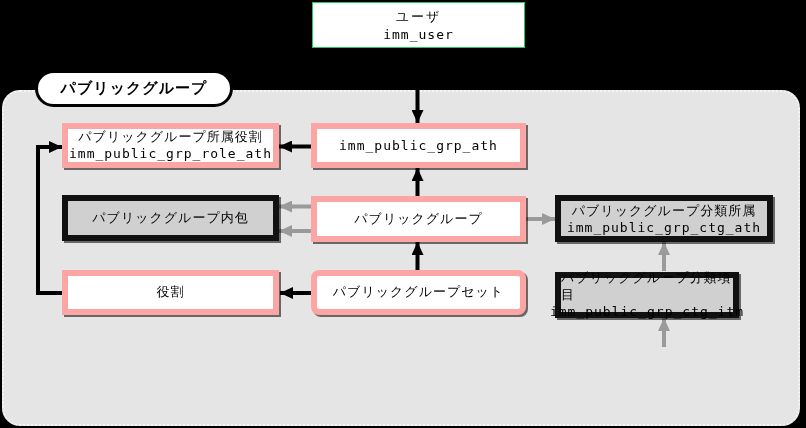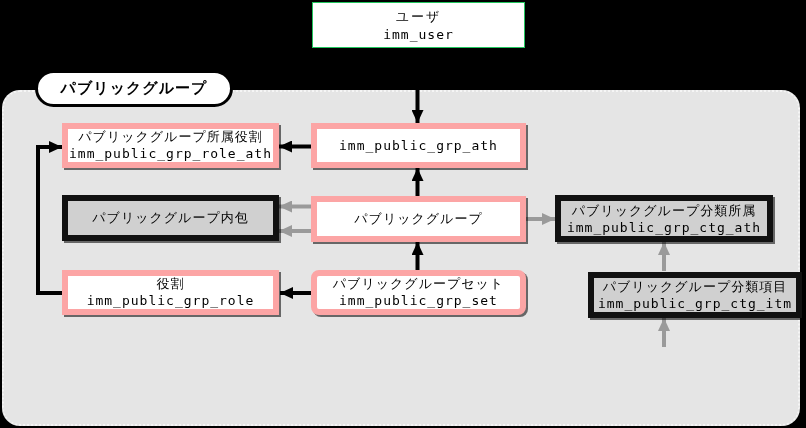--- a/index.html
+++ b/index.html
@@ -40,21 +40,21 @@
                    font-size:13px;letter-spacing:1px;}
 
   
   .pos-role-ath{left:62px; top:123px;width:217px;height:45px;}
   .pos-grp-ath {left:311px;top:123px;width:215px;height:45px;}
   .pos-inc-ath {left:62px; top:195px;width:217px;height:46px;}
   .pos-grp     {left:311px;top:196px;width:215px;height:46px;}
   .pos-ctg-ath {left:555px;top:195px;width:218px;height:47px;justify-content:flex-end;}
   .pos-role    {left:62px; top:270px;width:217px;height:45px;}
   .pos-set     {left:311px;top:270px;width:215px;height:45px;border-radius:8px;}
-  .pos-ctg-itm {left:555px;top:272px;width:214px;height:46px;margin-left:33px;}
+  .pos-ctg-itm {left:555px;top:272px;width:184px;height:46px;}
   .pos-ctg     {left:555px;top:347px;width:218px;height:46px;}
 </style>
 </head>
 <body>
 
 <div class="stage">
 
   <div class="user-node">
     <span class="jp">ユーザ</span>
     <span class="code">imm_user</span>
@@ -99,24 +99,22 @@
   </div>
   <div class="node pos-grp">
     <span class="jp">パブリックグループ</span>
   </div>
   <div class="node dim pos-ctg-ath">
     <span class="jp">パブリックグループ分類所属</span>
     <span class="code">imm_public_grp_ctg_ath</span>
   </div>
   <div class="node pos-role">
     <span class="jp">役割</span>
-    <span class="code">imm_public_grp_role</span>
   </div>
   <div class="node pos-set">
     <span class="jp">パブリックグループセット</span>
-    <span class="code">imm_public_grp_set</span>
   </div>
   <div class="node dim pos-ctg-itm">
     <span class="jp">パブリックグループ分類項目</span>
     <span class="code">imm_public_grp_ctg_itm</span>
   </div>
 
 </div>
 
 </body></html>

